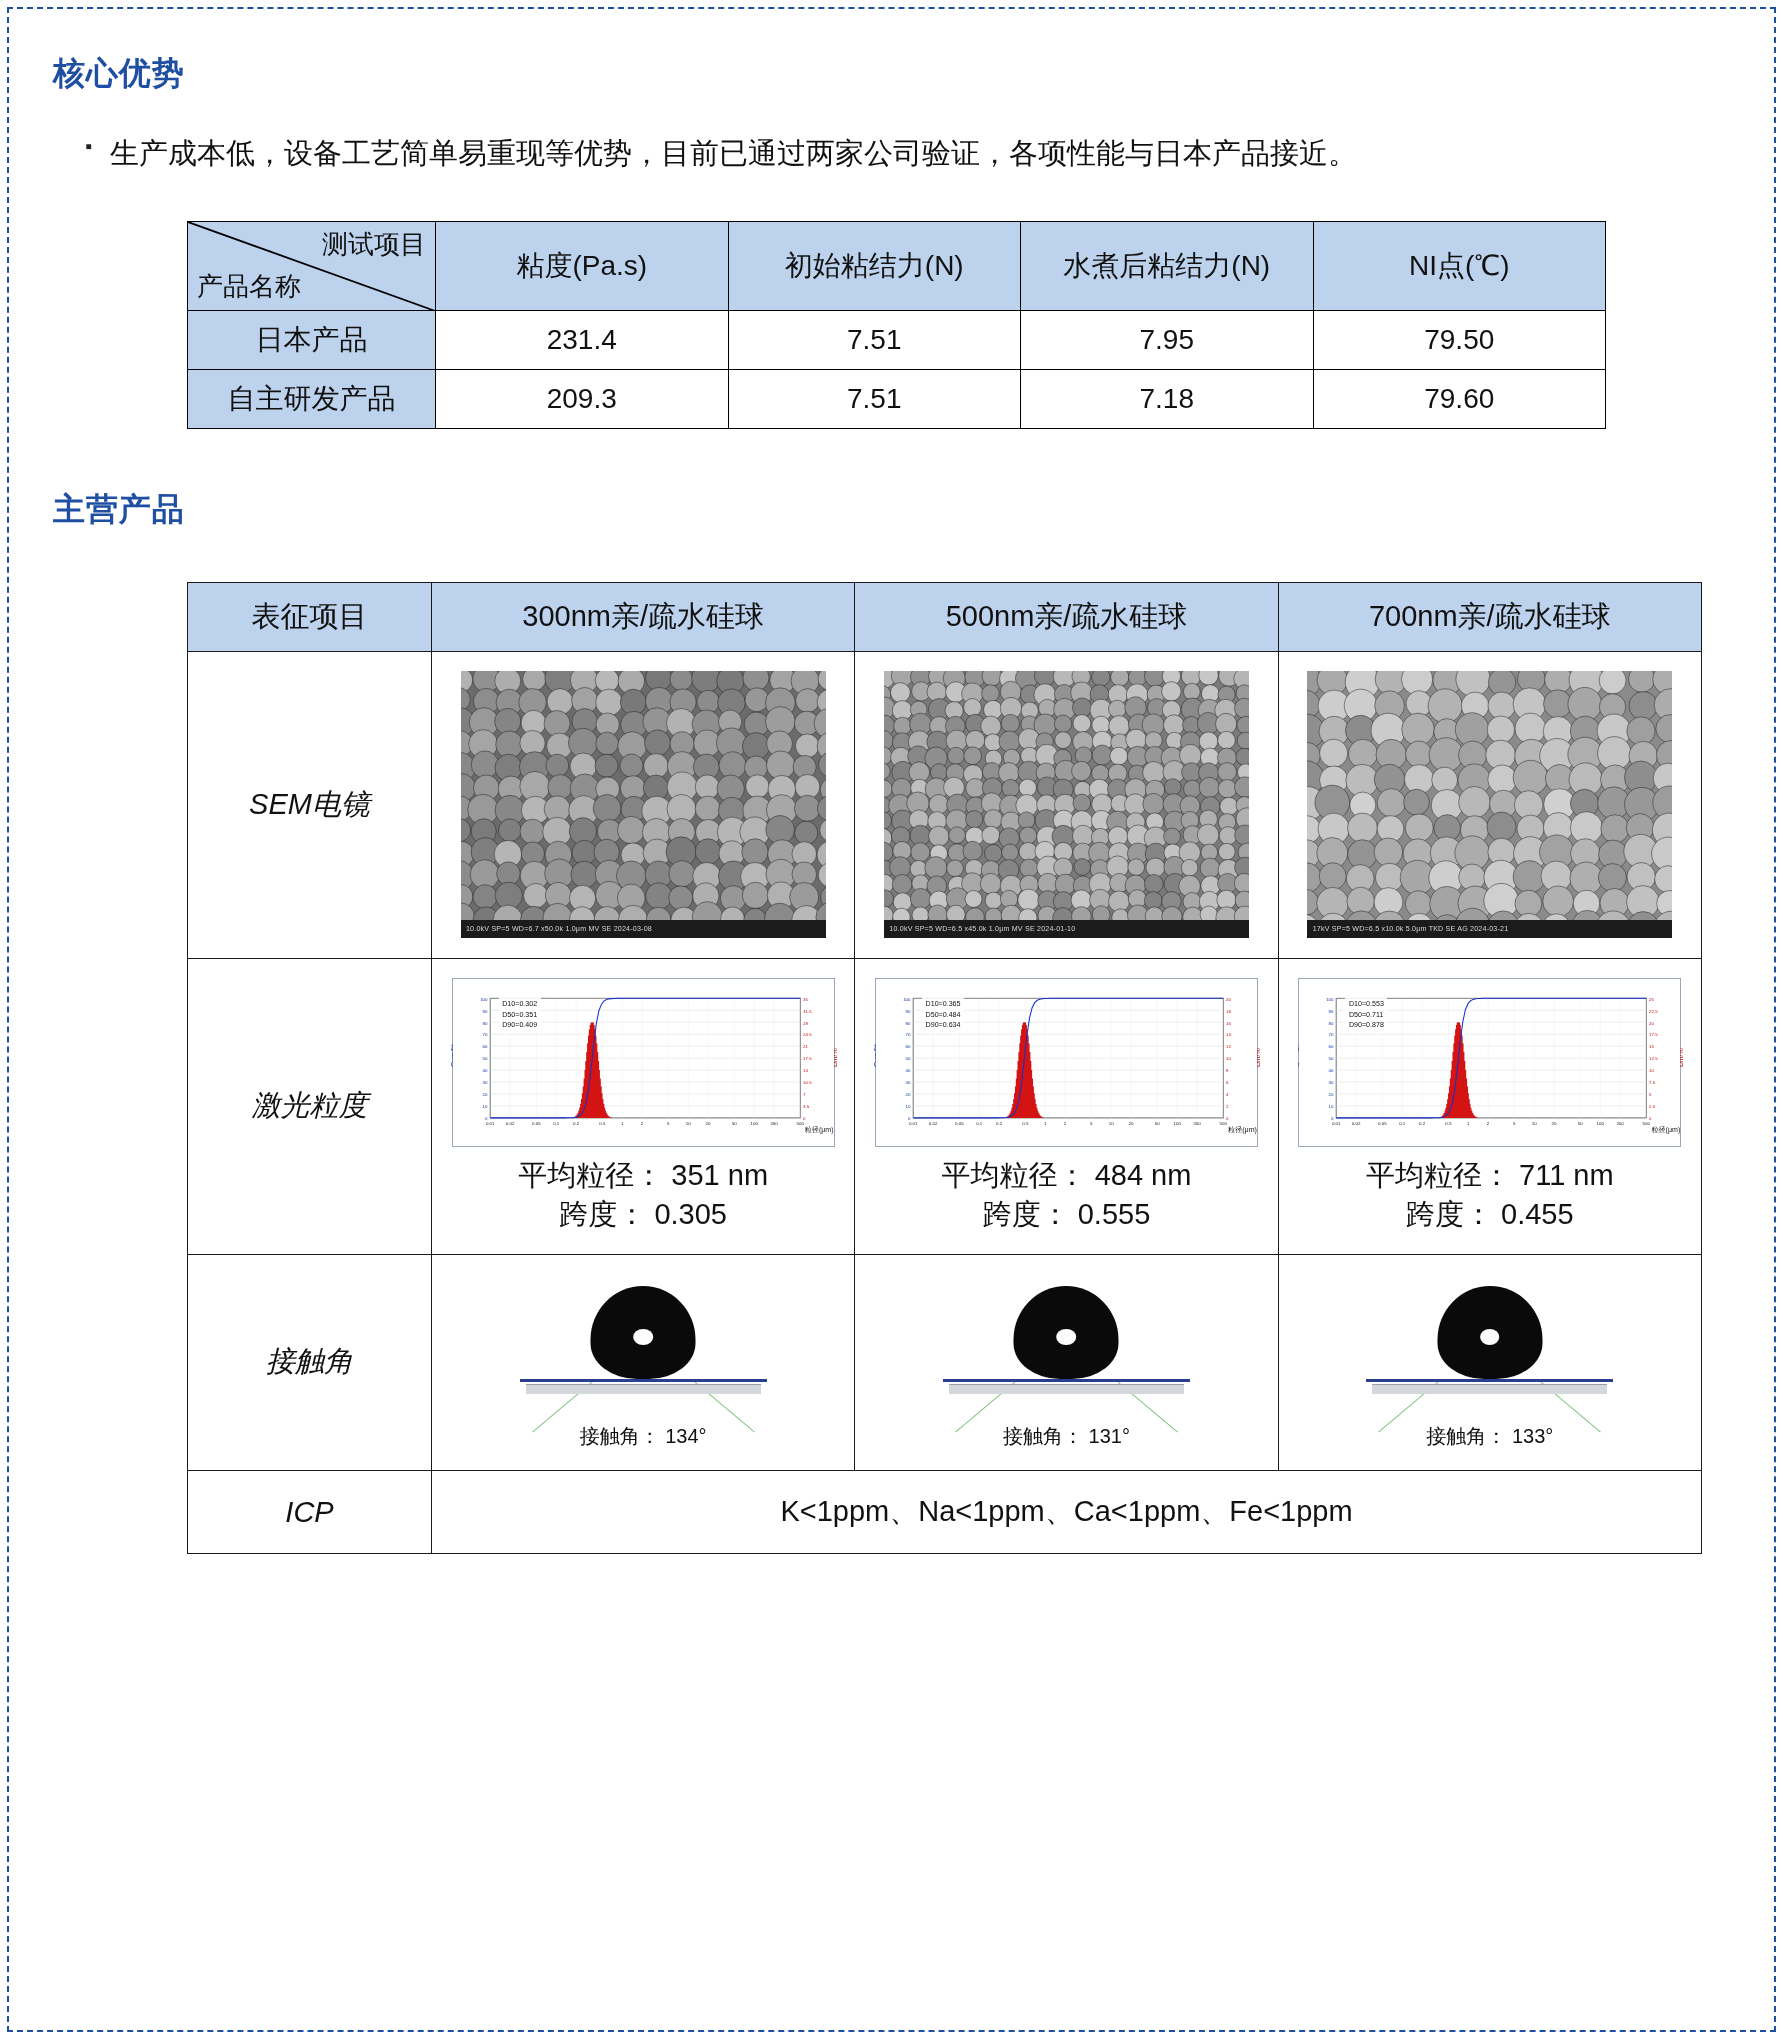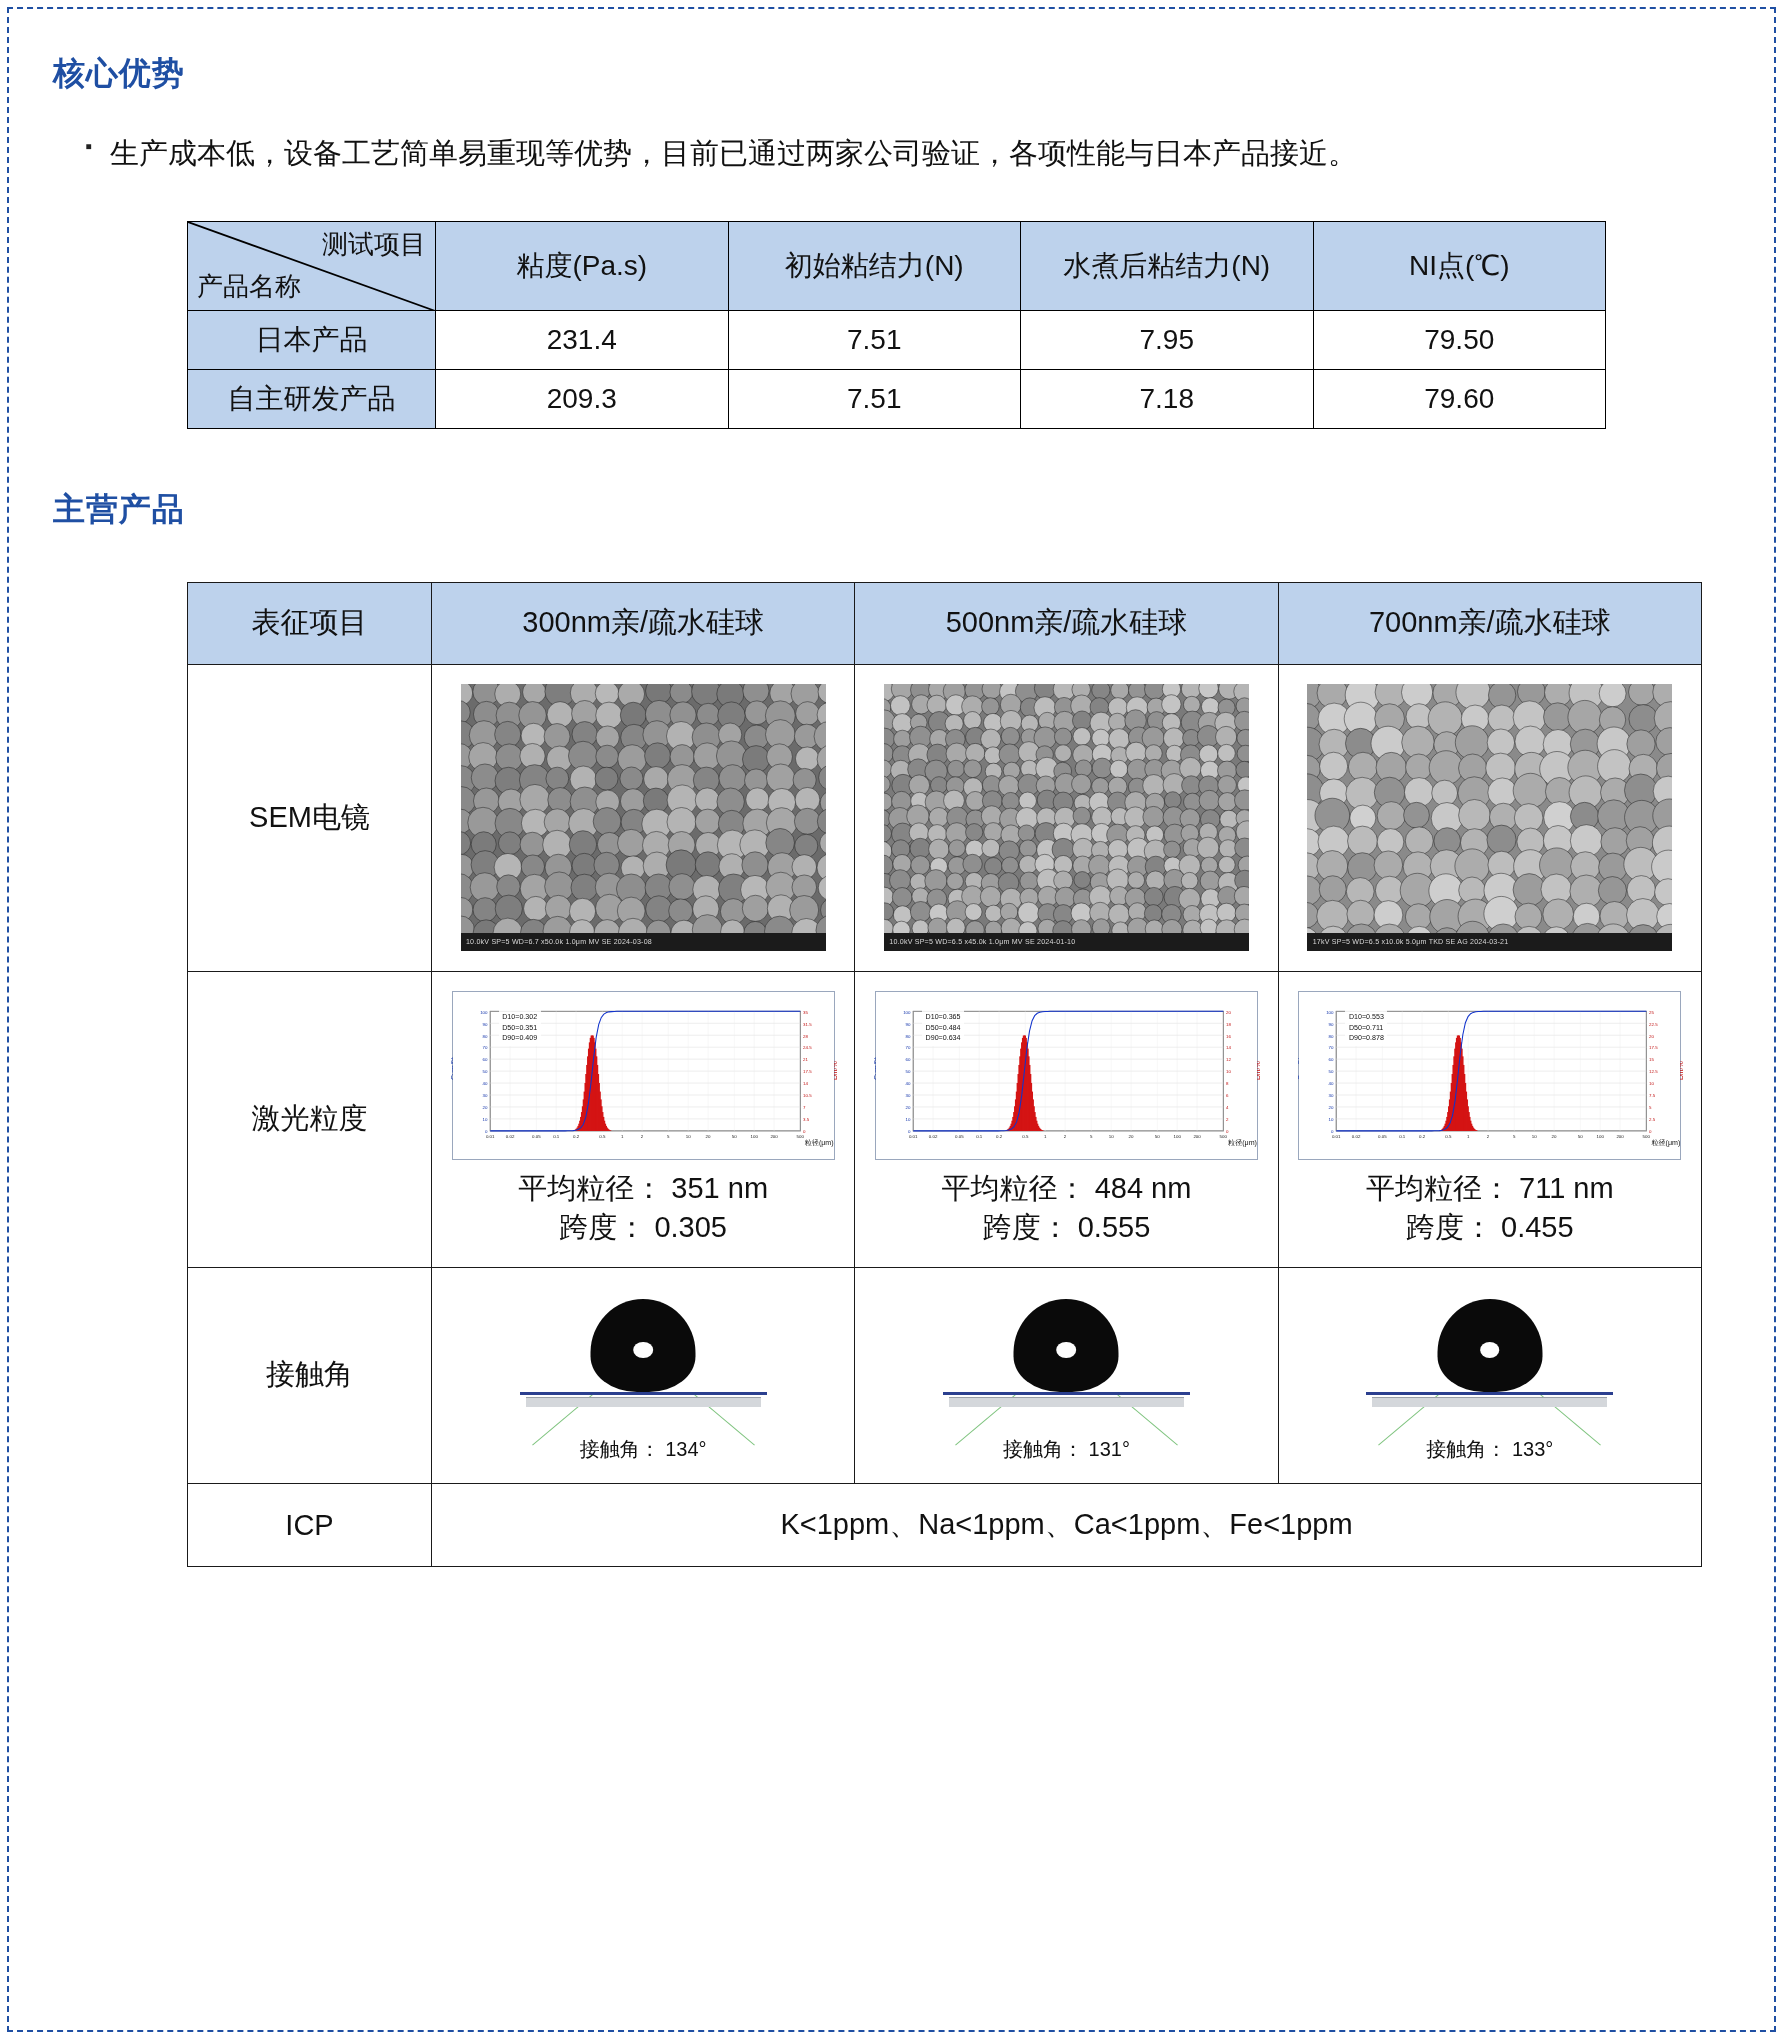--- a/index.html
+++ b/index.html
@@ -104,25 +104,25 @@
   }
   table.prod td, table.prod th {
     border: 1.8px solid #1a1a1a;
     text-align: center;
     vertical-align: middle;
     font-weight: normal;
     color: #111;
   }
   table.prod thead th {
     background: #bdd2ec;
-    height: 82px;
+    height: 69px;
     font-size: 29px;
   }
   table.prod .col-label { width: 244px; }
-  table.prod td.rowlabel { font-size: 29px; }
+  table.prod td.rowlabel { font-size: 29px; font-style: italic; }
   .cell-pad { padding: 19.6px 12.5px; }
 
   
   .sem {
     width: 100%;
     max-width: 365px;
     height: 267px;
     margin: 0 auto;
     position: relative;
     overflow: hidden;

